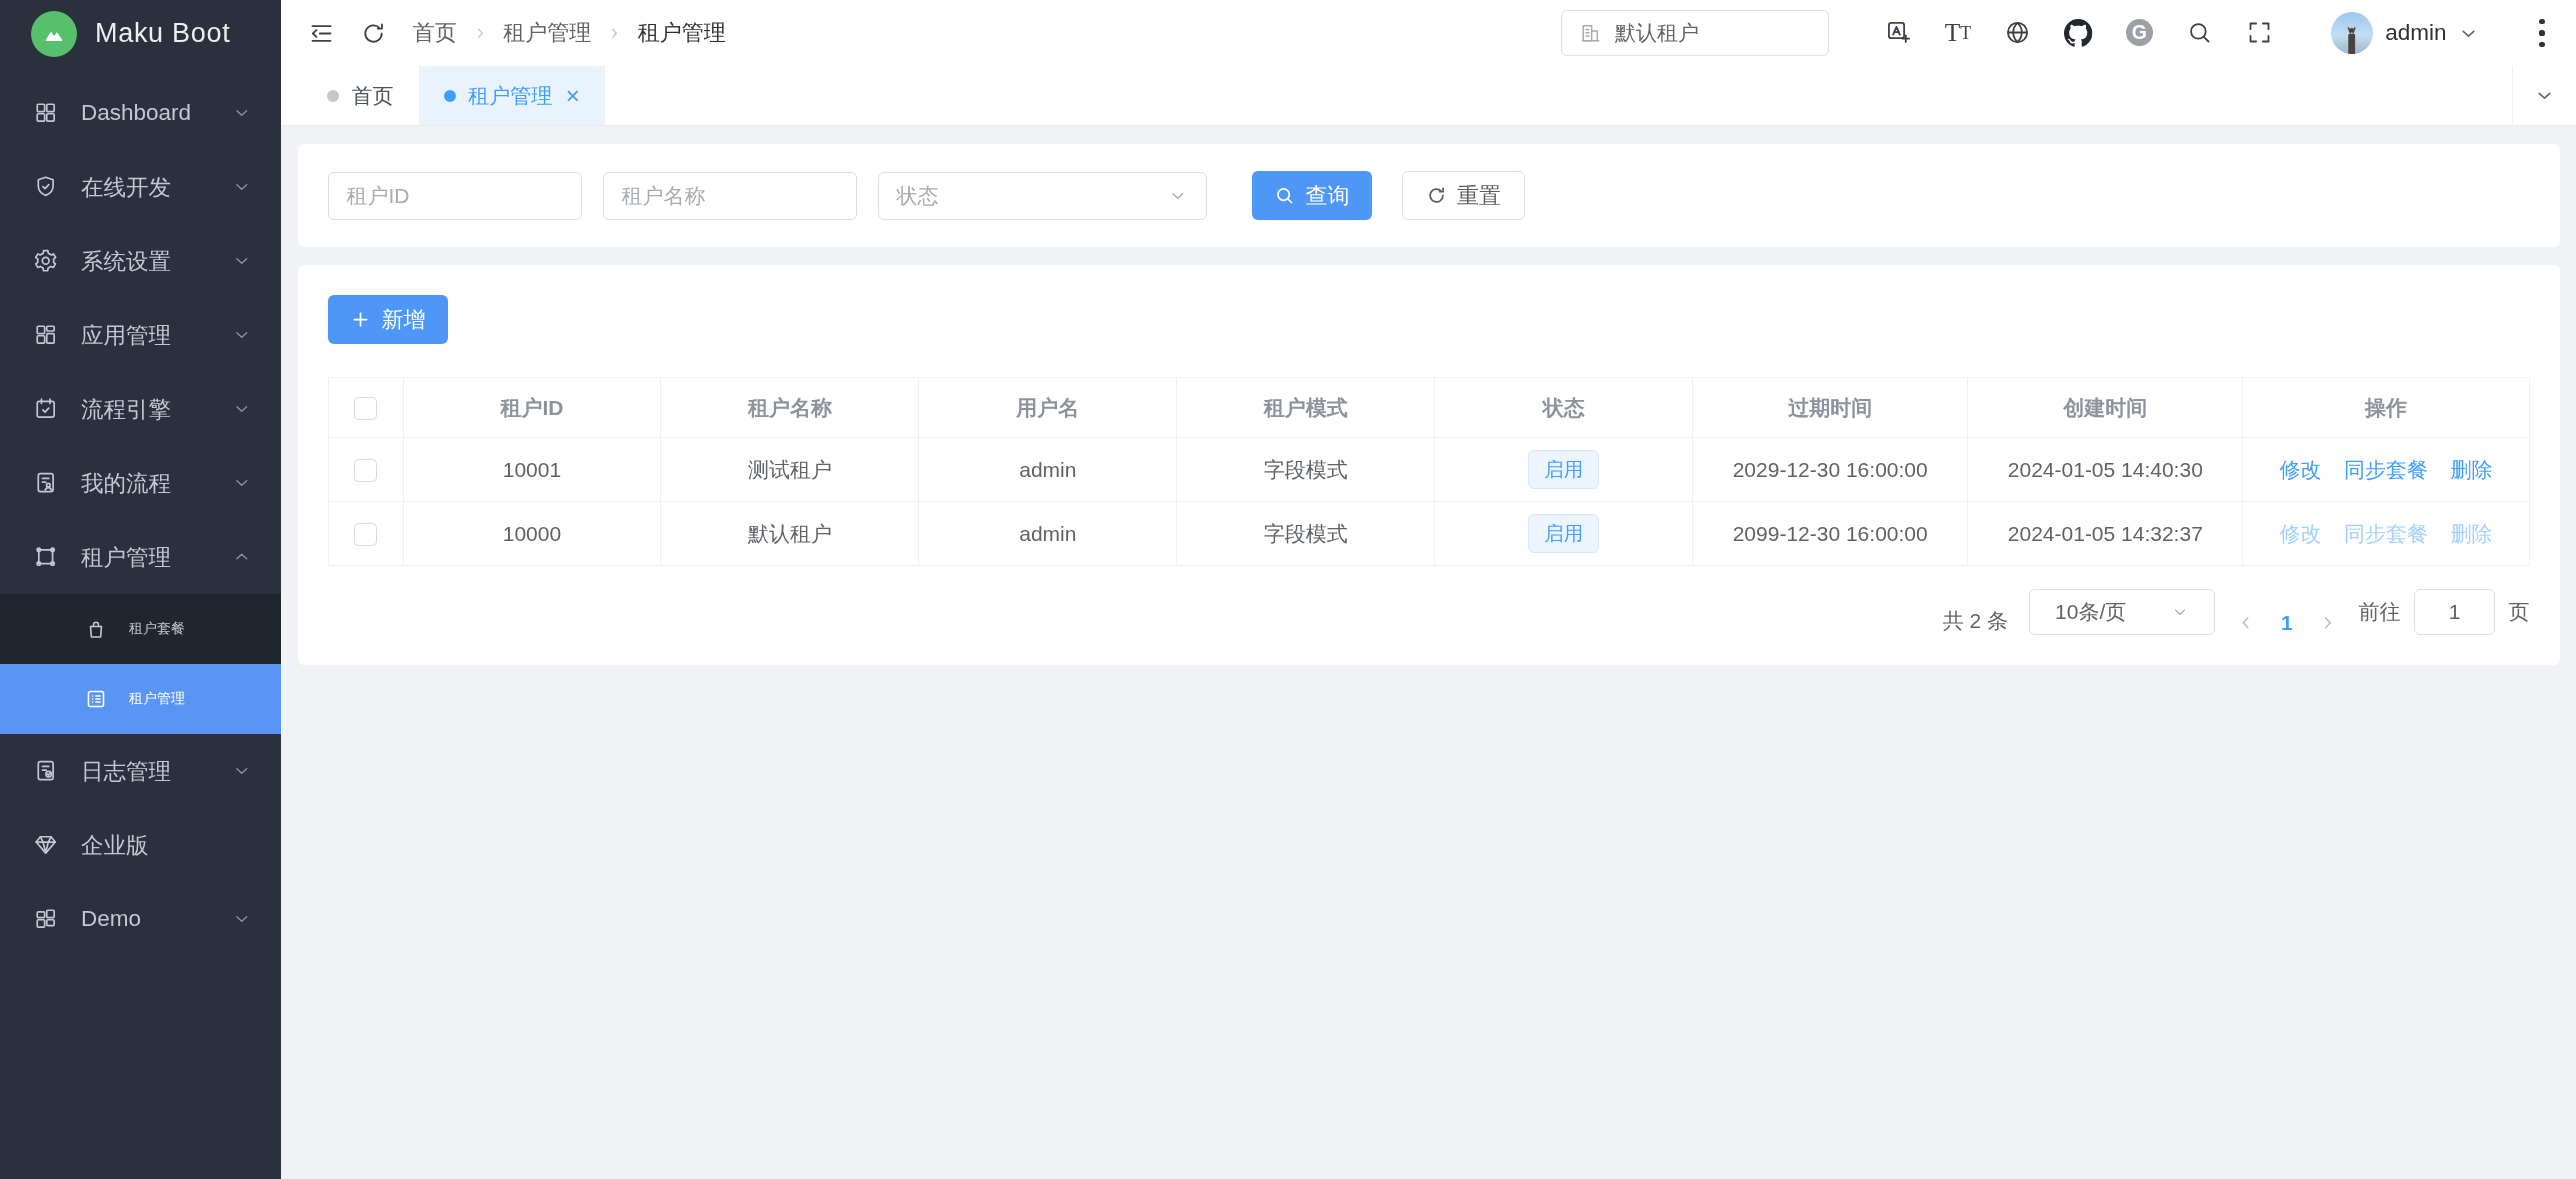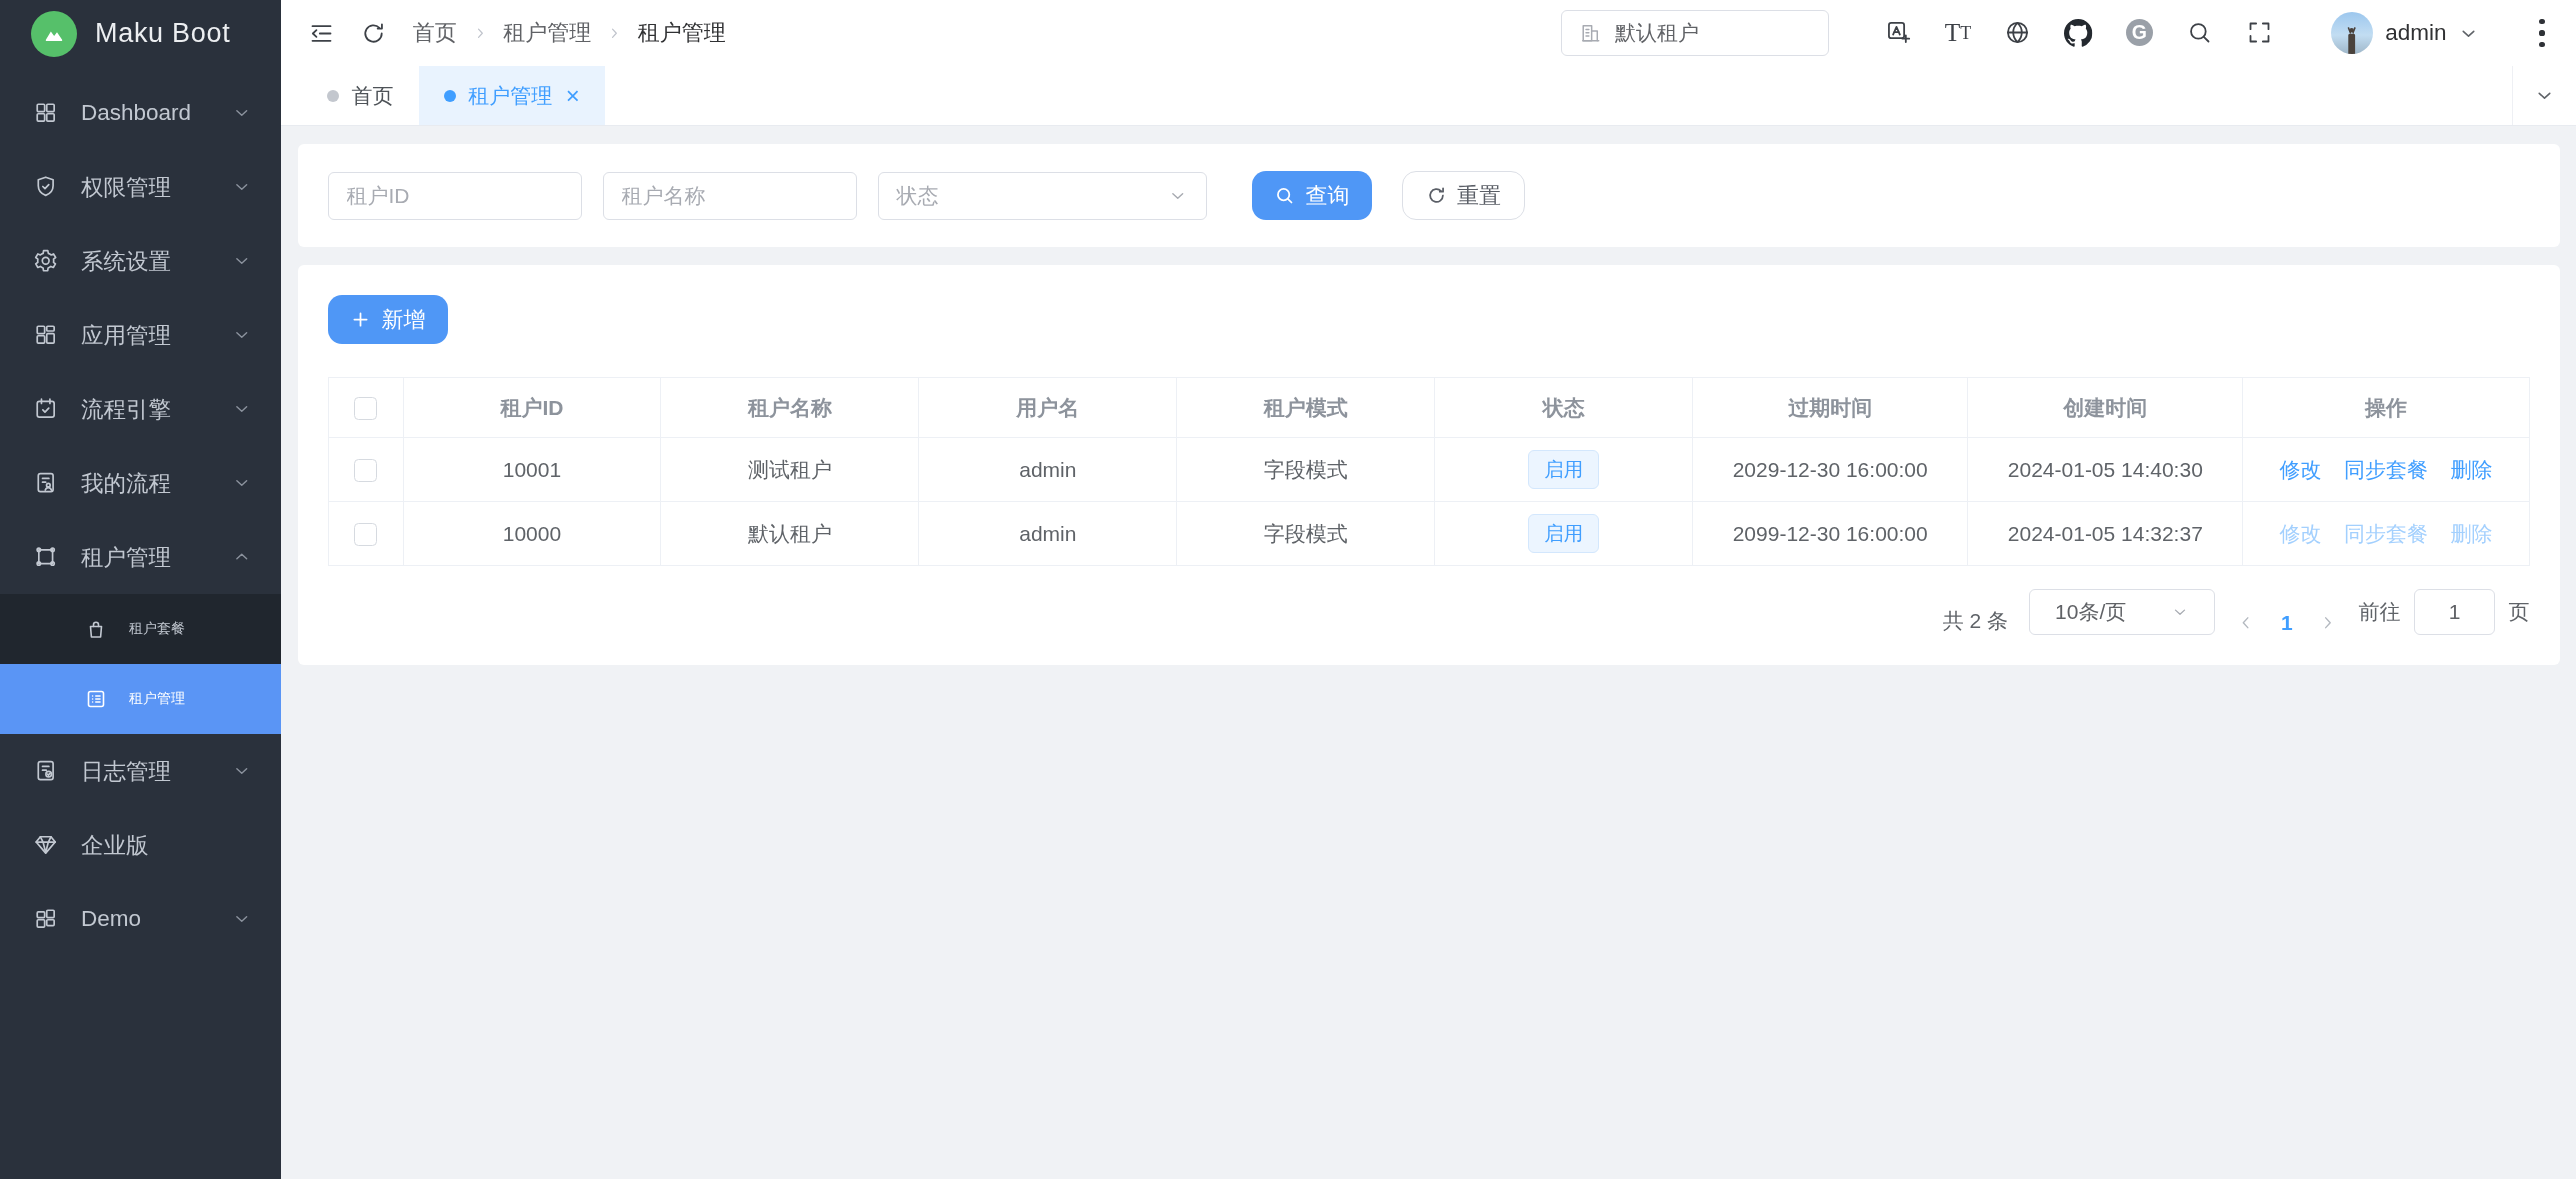--- a/index.html
+++ b/index.html
@@ -62,21 +62,21 @@
   
   .content { flex:1; padding:18px 16.5px; overflow:hidden; }
   .card { background:#fff; border-radius:6px; }
   .filter-card { padding:27px 30px; margin-bottom:18px; display:flex; align-items:center; gap:21px; }
   .inp { height:48px; border:1.5px solid #dcdfe6; border-radius:6px; padding:0 18px; display:flex; align-items:center; background:#fff; }
   .inp input { border:none; outline:none; font:inherit; font-size:21px; color:#606266; width:100%; background:transparent; }
   .inp input::placeholder { color:#a8abb2; }
   .inp.w-id, .inp.w-name { width:254px; }
   .sel { width:329px; height:48px; border:1.5px solid #dcdfe6; border-radius:6px; padding:0 18px; display:flex; align-items:center; justify-content:space-between; font-size:21px; color:#a8abb2; background:#fff; cursor:pointer; }
   .sel .chev { color:#a8abb2; width:19.5px; height:19.5px; }
-  .btn { height:49px; border-radius:14px; font-size:22px; display:inline-flex; align-items:center; gap:10.5px; padding:0 22.5px; border:none; cursor:pointer; font-family:inherit; }
+  .btn { height:49px; border-radius:6px; font-size:22px; display:inline-flex; align-items:center; gap:10.5px; padding:0 22.5px; border:none; cursor:pointer; font-family:inherit; }
   .btn .ic { width:21px; height:21px; stroke-width:2; }
   .btn.primary { background:#4f97f6; color:#fff; margin-left:24px; }
   .btn.plain { background:#fff; border:1.5px solid #dcdfe6; color:#5a5e66; margin-left:9px; }
 
   .table-card { padding:30px; }
   .btn.add { margin:0 8px 33px 0; }
   table { width:100%; border-collapse:collapse; font-size:21px; color:#5f6368; table-layout:fixed; }
   th, td { border:1.5px solid #edf0f5; text-align:center; padding:0 7.5px; }
   th { height:60px; color:#8d939c; font-weight:700; background:#fff; }
   td { height:64px; }
@@ -248,21 +248,21 @@
         </svg>
       <span class="lbl">Dashboard</span>
       <svg class="chev" viewBox="0 0 26 26" width="19.5" height="19.5">
           <use href="#i-chev-down"></use>
         </svg>
     </div>
     <div class="mi">
       <svg class="ic" viewBox="0 0 34 34" width="25.4" height="25.4">
           <use href="#i-shield"></use>
         </svg>
-      <span class="lbl">权限管理</span>
+      <span class="lbl">在线开发</span>
       <svg class="chev" viewBox="0 0 26 26" width="19.5" height="19.5">
           <use href="#i-chev-down"></use>
         </svg>
     </div>
     <div class="mi">
       <svg class="ic" viewBox="0 0 34 34" width="25.4" height="25.4">
           <use href="#i-gear"></use>
         </svg>
       <span class="lbl">系统设置</span>
       <svg class="chev" viewBox="0 0 26 26" width="19.5" height="19.5">

